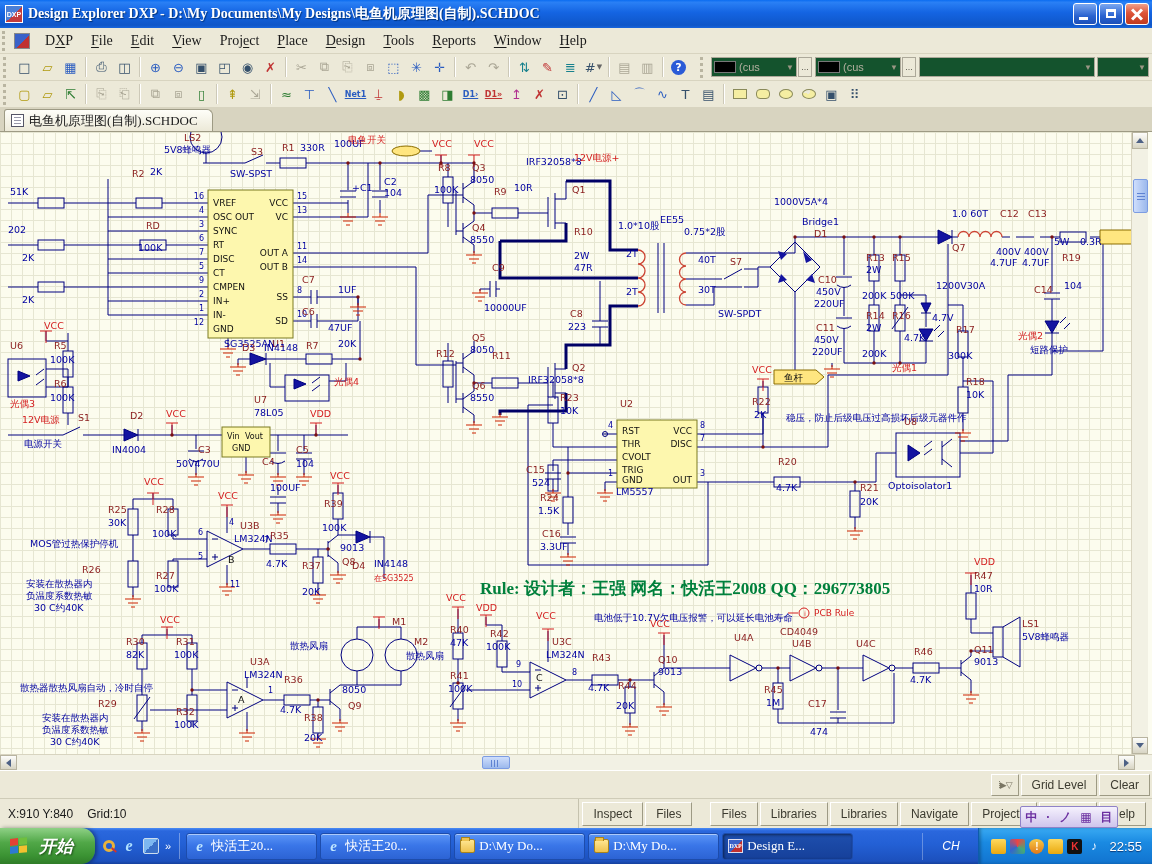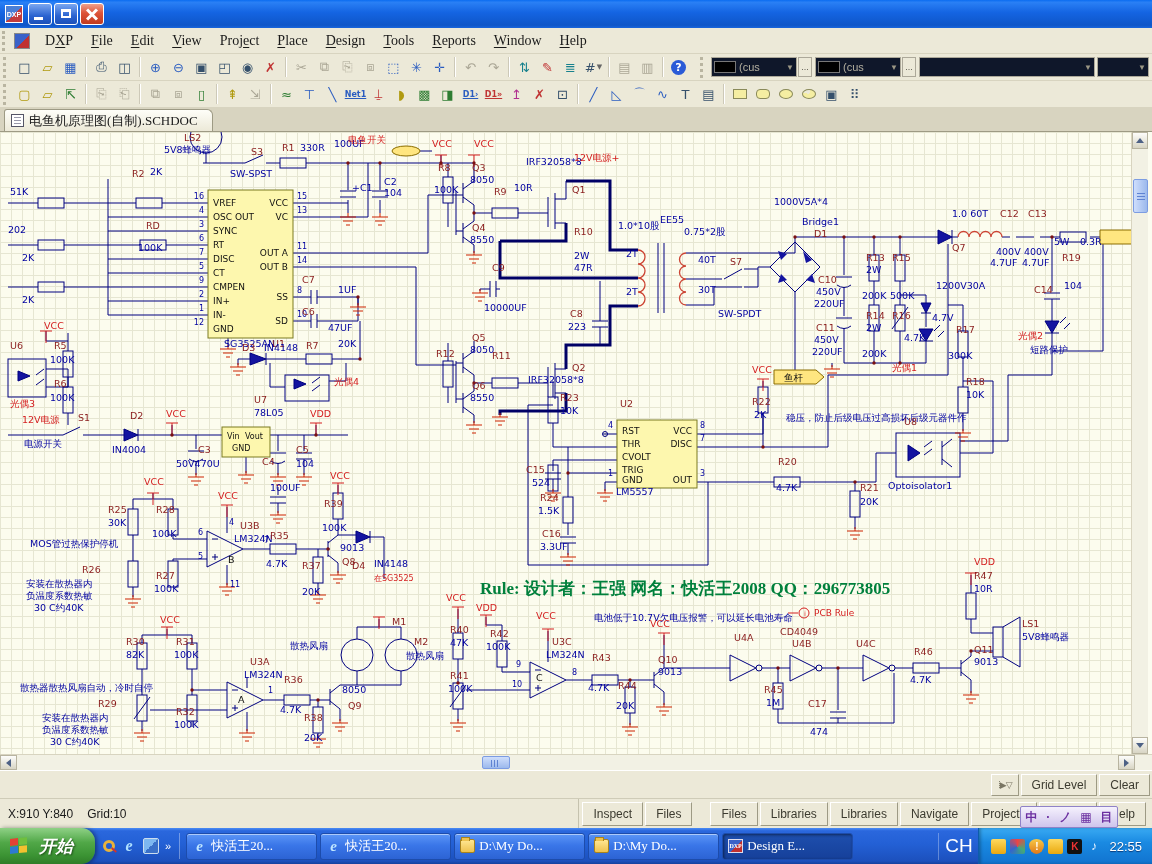--- a/index.html
+++ b/index.html
@@ -29,21 +29,21 @@
   .tbtn{width:23px;height:22px;display:inline-flex;align-items:center;justify-content:center;font-size:13px;border:1px solid transparent;flex:0 0 auto;font-family:"DejaVu Sans",sans-serif;}
   .tsep{width:2px;height:20px;border-left:1px solid #cdc9b8;border-right:1px solid #fff;margin:0 3px;flex:0 0 auto;}
   .nv{color:#35506b}.gy{color:#aaa695}.bl{color:#2a5cc0}.rd{color:#c03333}.yl{color:#b09a10}.tl{color:#17818d}.gn{color:#2e7d32}.mg{color:#b03090}
   .hp{background:#2a5bd7;color:#fff;border-radius:50%;width:15px;height:15px;font-size:11px;font-weight:bold;display:flex;align-items:center;justify-content:center;}
   .ticon-text{font-size:8px;font-weight:bold;text-decoration:underline;}
   .sh{width:14px;height:10px;background:#f5eea2;border:1px solid #8a8a5a;display:inline-block;}
   .sh-round{border-radius:4px;}
   .sh-ellipse{border-radius:50%;}
   .sh-pie{border-radius:50%;background:conic-gradient(from 20deg,#f5eea2 0 265deg,#ece9d8 0);}
   .dd{font-size:7px;color:#666;margin-left:1px;}
-  .combo{height:20px;background:#0f172a;border:1px solid #aca899;display:flex;align-items:center;font-size:11px;color:#b4b0a0;padding:0 2px;margin:0 1px;}
+  .combo{height:20px;background:#14532d;border:1px solid #aca899;display:flex;align-items:center;font-size:11px;color:#b4b0a0;padding:0 2px;margin:0 1px;}
   .combo .swatch{width:22px;height:12px;background:#000;margin-right:3px;border:1px solid #777;}
   .combo .arrow{margin-left:auto;font-size:8px;color:#9a9684;}
   .mini-btn{width:14px;height:20px;background:#ece9d8;border:1px solid #aca899;font-size:9px;color:#5a584c;display:flex;align-items:center;justify-content:center;margin-right:2px;}
   
   .tabrow{height:24px;background:#d8d4c0;display:flex;align-items:flex-end;padding-left:4px;border-bottom:1px solid #9d9a84;}
   .doctab{height:22px;background:linear-gradient(180deg,#fefef8,#ece9d8);border:1px solid #9d9a84;border-bottom:none;border-radius:3px 6px 0 0;display:flex;align-items:center;padding:0 14px 0 6px;font-size:13px;color:#1a1a1a;font-family:"Liberation Serif","DejaVu Serif",serif;}
   .doc-ico{width:13px;height:13px;background:#fff;border:1px solid #556;margin-right:5px;position:relative;}
   .doc-ico::after{content:"";position:absolute;left:2px;top:2px;width:7px;height:1px;background:#99a;box-shadow:0 3px 0 #99a,0 6px 0 #99a;}
   
   .workarea{height:622px;display:flex;background:#fcfcf0;}
@@ -95,35 +95,36 @@
   .ql-win{background:linear-gradient(135deg,#7db7f0 50%,#3a70c8 50%);border:1px solid #cde;border-radius:2px;}
   .chev{color:#fff;font-size:11px;}
   .tasks{display:flex;align-items:center;gap:3px;flex:1;padding:0 2px;}
   .task{width:131px;height:27px;border-radius:3px;background:linear-gradient(180deg,#5c96f7,#3a76e8 45%,#2c63d4);border:1px solid #1d4cab;box-shadow:inset 0 1px 0 rgba(255,255,255,.5);display:flex;align-items:center;padding:0 5px;gap:4px;color:#fff;font-size:13px;white-space:nowrap;overflow:hidden;font-family:"Liberation Serif","DejaVu Serif",serif;}
   .task.active{background:linear-gradient(180deg,#1e4fae,#16409a);box-shadow:inset 1px 1px 3px rgba(0,0,0,.5);}
   .ti{width:15px;height:14px;flex:0 0 auto;display:inline-block;position:relative;}
   .ti-ie{color:#bfe6ff;font-family:"Liberation Serif",serif;font-style:italic;font-weight:bold;font-size:15px;line-height:14px;text-align:center;}
   .ti-folder{background:linear-gradient(180deg,#ffe793,#eec24e);border:1px solid #a8831d;border-radius:1px 2px 2px 2px;}
   .ti-folder::before{content:"";position:absolute;top:-3px;left:0;width:7px;height:3px;background:#eec24e;border:1px solid #a8831d;border-bottom:none;}
   .ti-dxp{background:linear-gradient(135deg,#3a62c8 55%,#c03030 55%);border:1px solid #dde;font-size:6px;color:#fff;text-align:center;line-height:13px;font-weight:bold;}
-  .lang{width:40px;height:27px;display:flex;align-items:center;justify-content:center;color:#fff;font-size:19px;border-left:1px solid rgba(255,255,255,.3);}
+  .lang{width:56px;height:27px;display:flex;align-items:center;justify-content:center;color:#fff;font-size:12px;border-left:1px solid rgba(255,255,255,.3);font-style:italic;}
   .tray{height:36px;background:linear-gradient(180deg,#39aaf3 0%,#1a8ae2 40%,#1173cf 100%);border-left:1px solid #0d5cab;box-shadow:inset 2px 0 3px rgba(0,0,0,.25);display:flex;align-items:center;gap:4px;padding:0 10px 0 12px;}
   .trico{width:15px;height:15px;border-radius:2px;display:flex;align-items:center;justify-content:center;font-size:10px;font-weight:bold;}
   .tr-lock{background:linear-gradient(180deg,#ffd95e,#e8a80e);color:#7a5800;}
   .tr-scan{background:conic-gradient(#e44,#4a7,#36c,#e44);color:#fff;}
   .tr-shield{background:linear-gradient(180deg,#f7c948,#e07818);color:#fff;border-radius:50% 50% 50% 50%/40% 40% 60% 60%;}
   .tr-kav{background:#111;color:#e33;}
   .tr-vol{background:transparent;color:#e8f4ff;font-size:12px;}
   .clock{color:#fff;font-size:13px;margin-left:4px;text-shadow:0 1px 1px #0a3a7a;}
 </style>
 </head>
 <body>
 
 <div class="titlebar">
   <div class="app-icon">DXP</div>
+  <div class="title-text">Design Explorer DXP - D:\My Documents\My Designs\电鱼机原理图(自制).SCHDOC</div>
   <div class="winbtns">
     <div class="wbtn min">
         <i></i>
       </div>
     <div class="wbtn restore">
         <i></i>
       </div>
     <div class="wbtn close">
         <i></i>
         <b></b>

